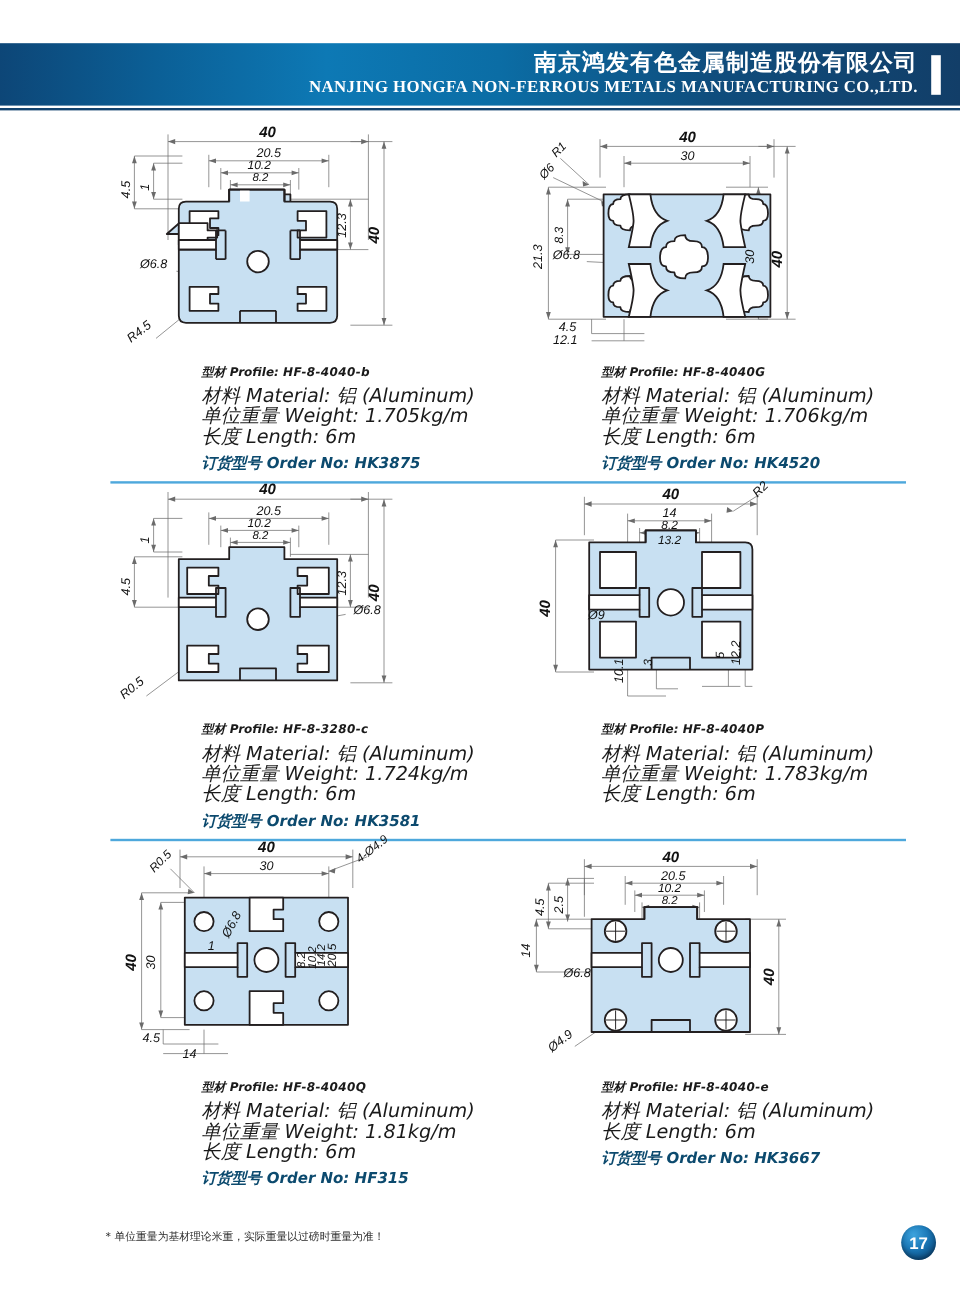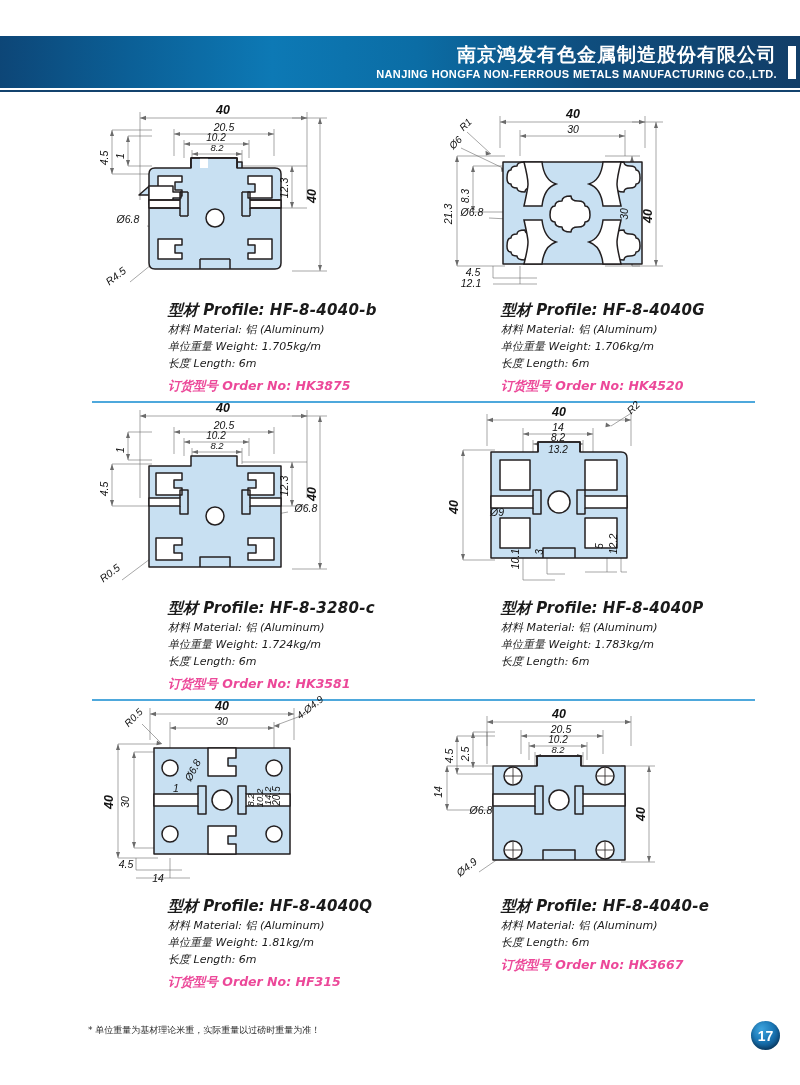--- a/index.html
+++ b/index.html
@@ -2,46 +2,46 @@
 <html><head>
 <meta charset="utf-8">
 <style>
   html,body{margin:0;padding:0;background:#fff;}
   body{width:800px;height:1085px;font-family:"Liberation Sans",sans-serif;position:relative;overflow:hidden;}
 
   
   .hdr{position:absolute;left:0;top:36px;width:800px;height:52px;
        background:linear-gradient(90deg,#0d4677 0%,#0b5f96 16%,#0d79b5 34%,#0b6da5 52%,#0f4d7d 74%,#123e68 100%);
        display:flex;align-items:center;justify-content:flex-end;}
-  .hdr-inner{display:flex;align-items:center;padding-right:4px;}
+  .hdr-inner{display:flex;align-items:center;padding-right:16px;}
   .hdr-txt{text-align:right;color:#fff;line-height:1;}
   .hdr-cn{font-size:19px;font-weight:bold;letter-spacing:1px;
           font-family:"DejaVu Sans","Liberation Sans",sans-serif;}
-  .hdr-en{font-size:11px;letter-spacing:.35px;margin-top:5px;
-          font-family:Liberation Sans, sans-serif;font-weight:bold;margin-left:32px;}
+  .hdr-en{font-size:14px;letter-spacing:.35px;margin-top:5px;
+          font-family:Liberation Serif, serif;font-weight:bold;margin-left:32px;}
   .hdr-mark{width:8px;height:33px;background:#fff;margin-left:11px;}
   .hdr-rule{position:absolute;left:0;top:90px;width:800px;height:2px;background:#13436e;}
 
   
   .sheet{position:absolute;left:0;top:96px;width:664px;height:912px;font-style:italic;}
   .row{position:relative;height:298px;}
   .cell{position:absolute;top:0;width:340px;height:298px;}
   .cell.left{left:92px;}
   .cell.right{left:425px;}
   .sep{position:absolute;left:92px;width:663px;height:1.5px;background:#4ea8dc;}
 
   .draw{position:relative;width:340px;height:195px;}
   .draw svg{position:absolute;left:0;top:0;}
 
   
   .spec{position:absolute;left:76px;top:206px;width:300px;}
-  .spec .ln{font-size:11px;color:#1a1a1a;line-height:17px;white-space:nowrap;
+  .spec .ln{font-size:16px;color:#1a1a1a;line-height:17px;white-space:nowrap;
             font-family:"DejaVu Sans","Liberation Sans",sans-serif;}
-  .spec .ln.title{font-size:15px;font-weight:bold;margin-bottom:2px;}
-  .spec .ln.order{font-size:12.5px;font-weight:bold;color:#ec4899;margin-top:5px;}
+  .spec .ln.title{font-size:10px;font-weight:bold;margin-bottom:2px;}
+  .spec .ln.order{font-size:12.5px;font-weight:bold;color:#0c4a6e;margin-top:5px;}
   .spec .ln .lbl{font-weight:bold;}
   .spec .ln .val{font-weight:bold;}
   .spec .ln.title .val{letter-spacing:.3px;}
 
   
   .note{position:absolute;left:88px;top:1024px;font-size:9px;color:#2b2b2b;
         font-family:"DejaVu Sans","Liberation Sans",sans-serif;white-space:nowrap;}
   .pageno{position:absolute;left:751px;top:1021px;width:29px;height:29px;border-radius:50%;
           background:radial-gradient(circle at 36% 28%,#3da3dd 0%,#1b79b8 42%,#0d4f85 78%,#0a3a68 100%);
           color:#fff;font-size:14px;font-weight:bold;display:flex;align-items:center;

